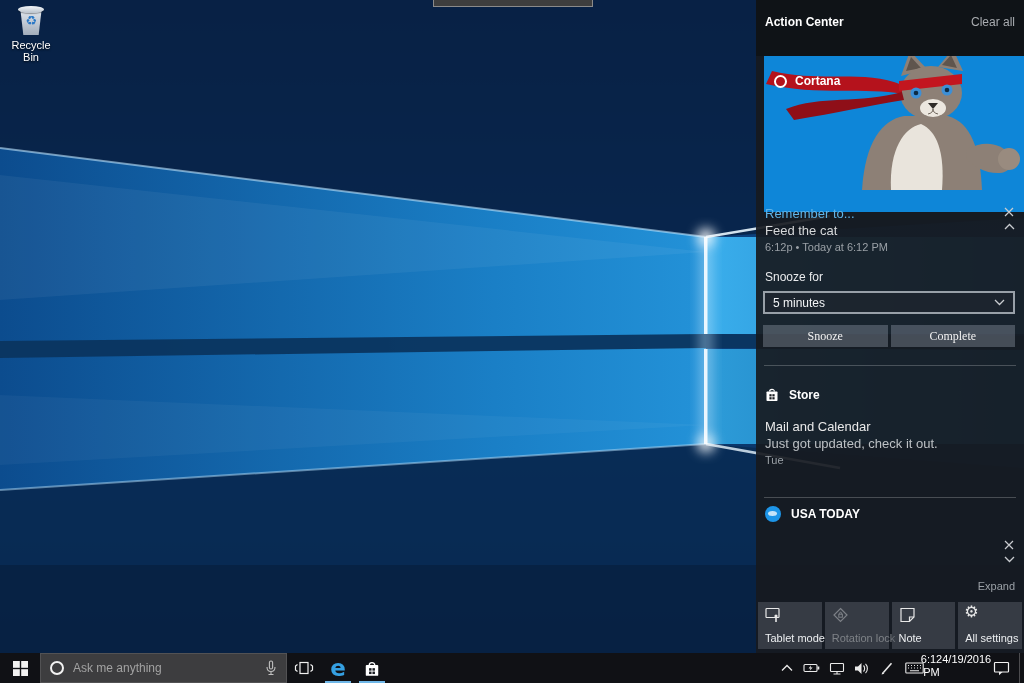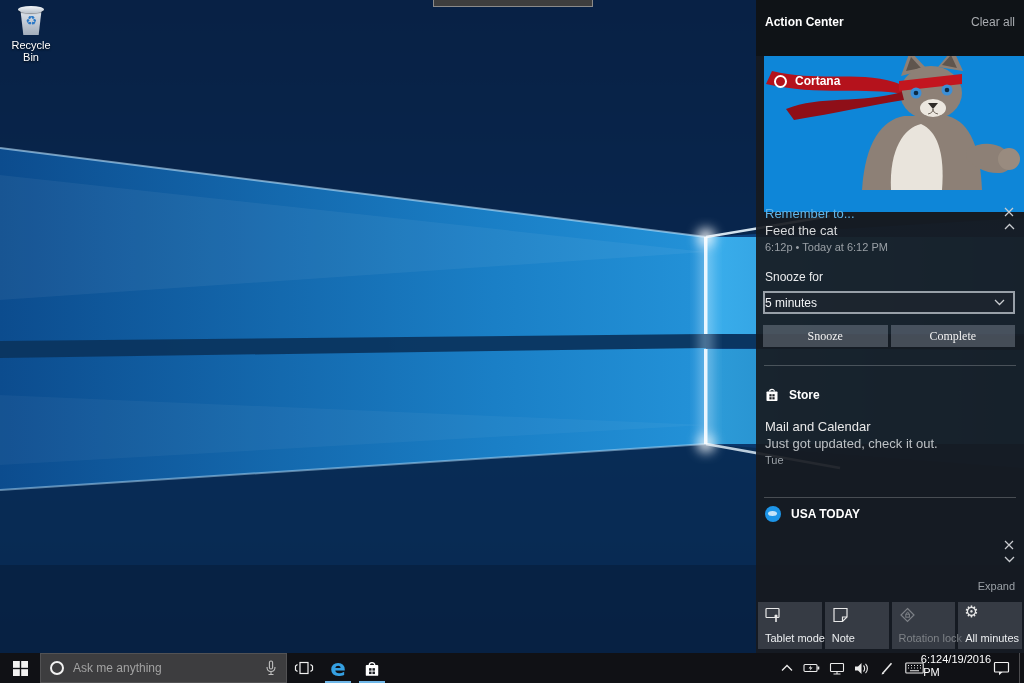--- a/index.html
+++ b/index.html
@@ -45,21 +45,21 @@
   .rem-title { position:absolute; left:9px; top:16px; font-size:13px; color:#5fb4e8; }
   .rem-body  { position:absolute; left:9px; top:33px; font-size:13px; color:#d6d8da; }
   .rem-time  { position:absolute; left:9px; top:51px; font-size:11px; color:#9aa0a6; }
   .rem-close { position:absolute; right:8px; top:15px; }
   .rem-collapse { position:absolute; right:8px; top:29px; }
   .icon-btn { width:14px; height:14px; display:flex; align-items:center; justify-content:center; cursor:pointer; }
   .snooze-label { position:absolute; left:9px; top:80px; font-size:12px; color:#e9ebed; }
   .snooze-select { position:absolute; left:7px; top:101px; width:252px; height:23px;
     border:2px solid #98a0a8; background:rgba(32,38,48,.55); display:flex; align-items:center;
     cursor:pointer; }
-  .snooze-select .value { flex:1; font-size:12px; color:#f2f4f6; }
+  .snooze-select .value { flex:1; padding-left:8px; font-size:12px; color:#f2f4f6; }
   .snooze-select .chev { padding-right:8px; display:flex; align-items:center; }
   .rem-buttons { position:absolute; left:7px; top:135px; width:252px; display:flex; gap:3px; }
   .ac-btn { flex:1; height:22px; background:rgba(160,170,182,.35); border:none;
     font-size:12px; color:#f2f2f2; font-family:Liberation Serif, serif; cursor:pointer; }
 
   .ac-divider { position:absolute; left:8px; width:252px; height:1px; background:rgba(255,255,255,.22); }
 
   .ac-store { position:absolute; left:0; top:366px; width:248px; height:131px; cursor:pointer;padding-left:23px; }
   .group-head { position:absolute; left:9px; display:flex; align-items:center; gap:10px; }
   .group-name { font-size:12px; font-weight:bold; color:#fff; }
@@ -281,38 +281,38 @@
 
     <div class="ac-quick">
       <button class="qa-tile">
         <svg class="qa-icon" width="18" height="16" viewBox="0 0 18 16">
           <rect x="1" y="1.5" width="13" height="9" rx="0.8" stroke="#e8e8e8" stroke-width="1.2" fill="none"></rect>
           <circle cx="11" cy="9" r="1.6" fill="#e8e8e8"></circle>
           <path d="M11 10.5 L11 15" stroke="#e8e8e8" stroke-width="1.6"></path>
         </svg>
         <span class="qa-label">Tablet mode</span>
       </button>
-      <button class="qa-tile">
-        <svg class="qa-icon" width="18" height="16" viewBox="0 0 18 16">
-          <path d="M2 1.5 H15 V10 L10.5 14.5 H2 Z" stroke="#e8e8e8" stroke-width="1.2" fill="none"></path>
-          <path d="M10.5 14.5 V10 H15" stroke="#e8e8e8" stroke-width="1.2" fill="none"></path>
-        </svg>
-        <span class="qa-label">Note</span>
-      </button>
       <button class="qa-tile disabled">
         <svg class="qa-icon" width="18" height="16" viewBox="0 0 18 16">
           <path d="M8.5 1.5 L15 8 L8.5 14.5 L2 8 Z" stroke="#7d8187" stroke-width="1.2" fill="none"></path>
           <rect x="6.8" y="7.2" width="3.6" height="3" fill="none" stroke="#7d8187" stroke-width="1"></rect>
           <path d="M7.6 7.2 V6.2 C7.6 4.9 9.6 4.9 9.6 6.2 V7.2" stroke="#7d8187" stroke-width="1" fill="none"></path>
         </svg>
         <span class="qa-label">Rotation lock</span>
       </button>
       <button class="qa-tile">
+        <svg class="qa-icon" width="18" height="16" viewBox="0 0 18 16">
+          <path d="M2 1.5 H15 V10 L10.5 14.5 H2 Z" stroke="#e8e8e8" stroke-width="1.2" fill="none"></path>
+          <path d="M10.5 14.5 V10 H15" stroke="#e8e8e8" stroke-width="1.2" fill="none"></path>
+        </svg>
+        <span class="qa-label">Note</span>
+      </button>
+      <button class="qa-tile">
         <span class="qa-gear">⚙</span>
-        <span class="qa-label">All minutes</span>
+        <span class="qa-label">All settings</span>
       </button>
     </div>
   </aside>
 
   <nav class="taskbar">
 
     <button class="tb-btn">
       <svg width="15" height="15" viewBox="0 0 15 15">
         <rect x="0" y="0" width="6.8" height="6.8" fill="#f2f2f2"></rect>
         <rect x="8.2" y="0" width="6.8" height="6.8" fill="#f2f2f2"></rect>

